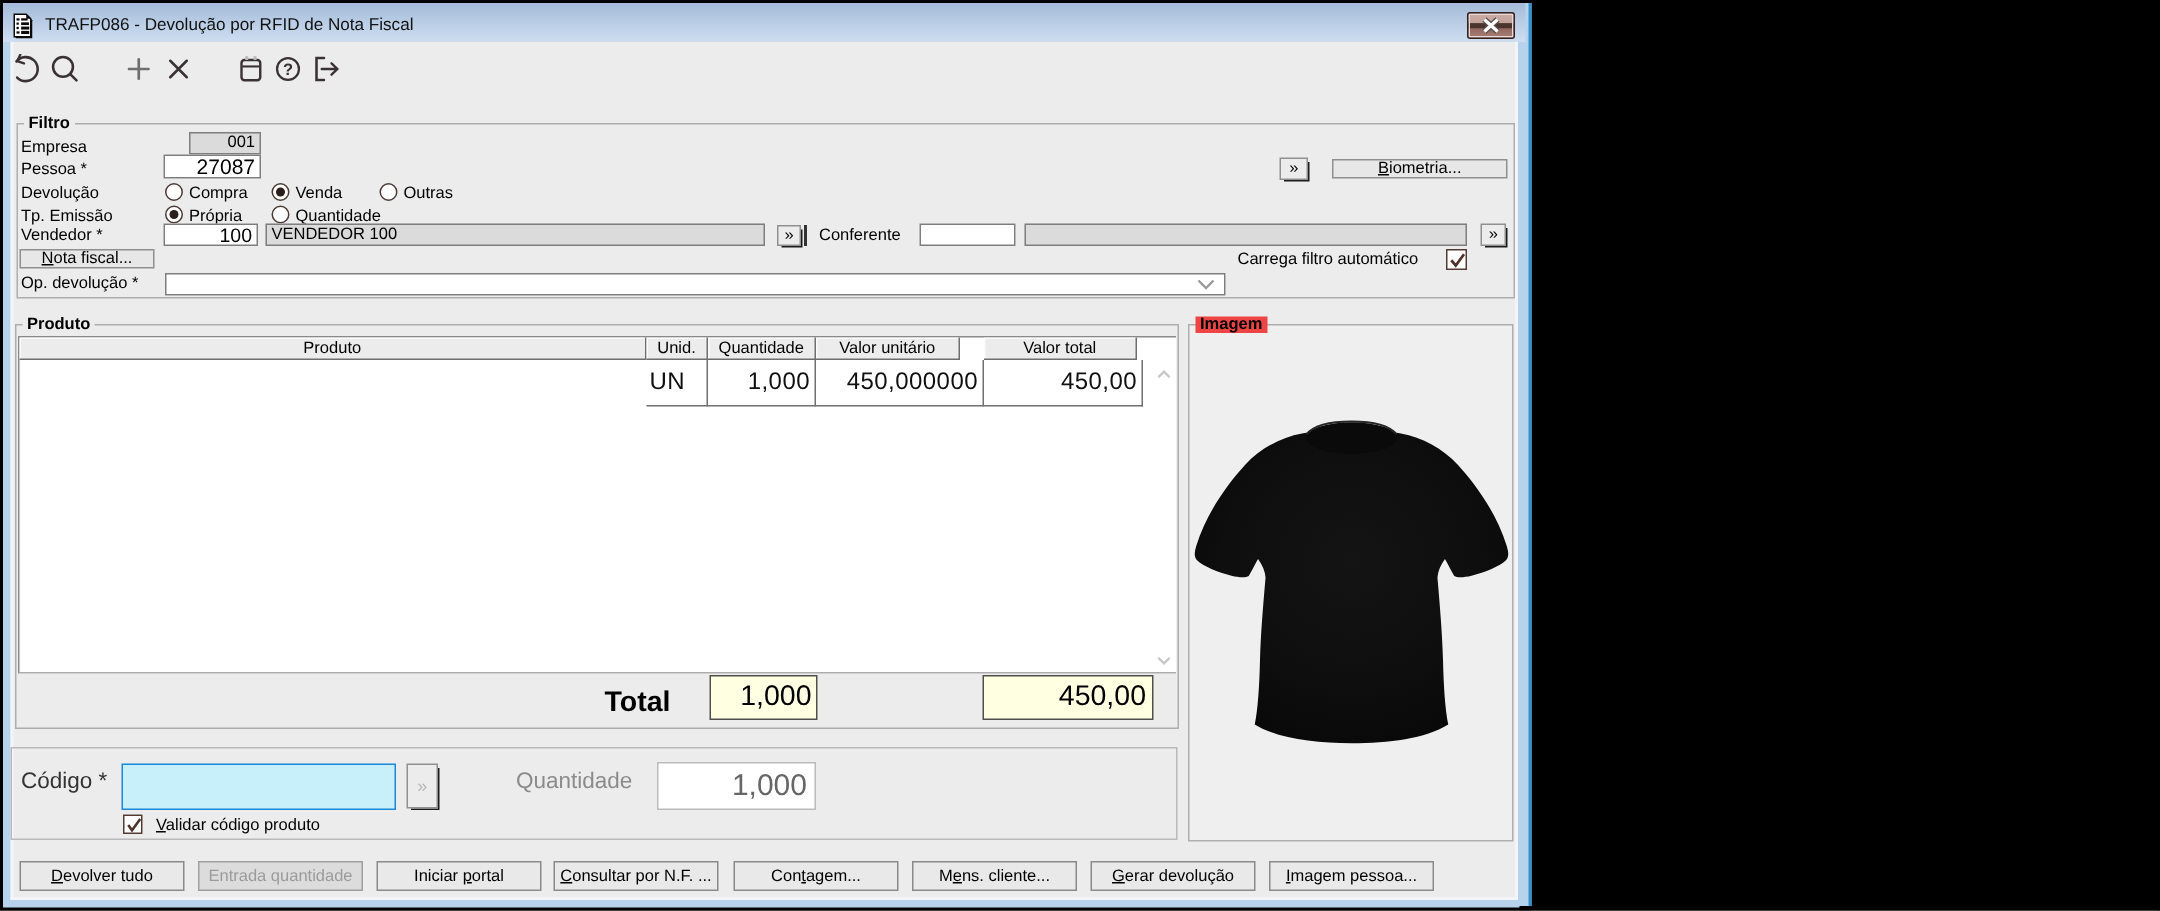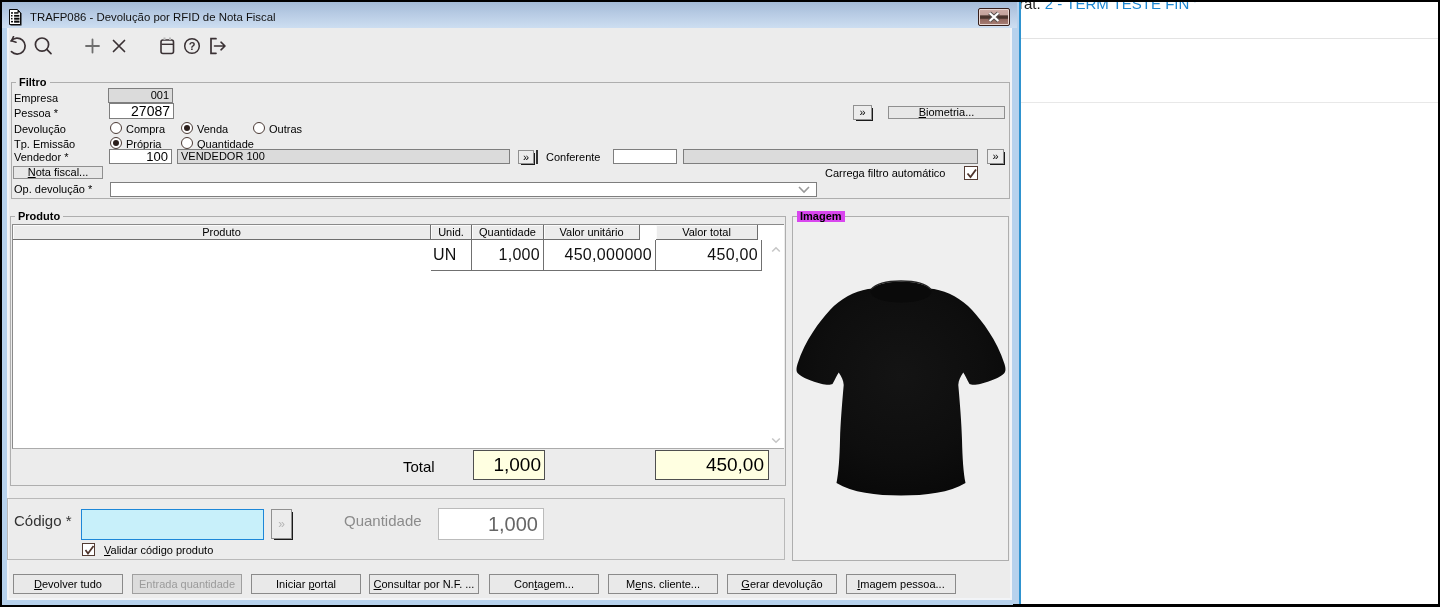--- a/index.html
+++ b/index.html
@@ -126,21 +126,21 @@
     <div class="group" style="left:11px;top:82px;width:999px;height:117px">
       <span class="gtitle">Filtro</span>
     </div>
     <div class="lbl" style="left:14px;top:92px">Empresa</div>
     <div class="lbl" style="left:14px;top:107px">Pessoa *</div>
     <div class="lbl" style="left:14px;top:123px">Devolução</div>
     <div class="lbl" style="left:14px;top:138px">Tp. Emissão</div>
     <div class="lbl" style="left:14px;top:151px">Vendedor *</div>
     <div class="lbl" style="left:14px;top:183px">Op. devolução *</div>
 
-    <div class="field ro num" style="left:108px;top:88px;width:65px;height:15px;line-height:13px;padding-right:3px">001</div>
+    <div class="field ro num" style="left:126px;top:88px;width:48px;height:15px;line-height:13px;padding-right:3px">001</div>
     <div class="field num" style="left:109px;top:103px;width:65px;height:16px;line-height:14px;padding-right:3px;font-size:14px">27087</div>
     <div class="sbtn" style="left:853px;top:105px;width:19px;height:15px;font-size:11px;line-height:13px">»</div>
     <div class="btn" style="left:888px;top:106px;width:117px;height:13px;line-height:11px"><u>B</u>iometria...</div>
 
     <div class="radio" style="left:110px;top:122px"></div>
     <div class="lbl" style="left:126px;top:123px">Compra</div>
     <div class="radio sel" style="left:181px;top:122px"></div>
     <div class="lbl" style="left:197px;top:123px">Venda</div>
     <div class="radio" style="left:253px;top:122px"></div>
     <div class="lbl" style="left:269px;top:123px">Outras</div>
@@ -185,26 +185,26 @@
       <div class="td num" style="left:459px;width:72px;padding-right:3px">1,000</div>
       <div class="td num" style="left:531px;width:112px;padding-right:3px">450,000000</div>
       <div class="td num" style="left:643px;width:106px;padding-right:3px">450,00</div>
       <svg class="abs" style="left:758px;top:21px" width="10" height="7" viewBox="0 0 10 7">
           <path d="M1.2 5.5 L5 1.8 L8.8 5.5" stroke="#c6c6c6" stroke-width="1.6" fill="none"></path>
         </svg>
       <svg class="abs" style="left:758px;top:212px" width="10" height="7" viewBox="0 0 10 7">
           <path d="M1.2 1.5 L5 5.2 L8.8 1.5" stroke="#c6c6c6" stroke-width="1.6" fill="none"></path>
         </svg>
     </div>
-    <div class="abs" style="left:403px;top:458px;font-size:15px;font-weight:normal;color:#000">Total</div>
+    <div class="abs" style="left:403px;top:458px;font-size:19px;font-weight:bold;color:#000">Total</div>
     <div class="totbox" style="left:473px;top:450px;width:72px;height:30px;line-height:28px;padding-right:3px">1,000</div>
     <div class="totbox" style="left:655px;top:450px;width:114px;height:30px;line-height:28px;padding-right:4px">450,00</div>
 
     <div class="group" style="left:792px;top:216px;width:217px;height:345px;background:#efefef">
-      <span class="gtitle" style="background:#d946ef">Imagem</span>
+      <span class="gtitle" style="background:#ef4444">Imagem</span>
     </div>
     <svg class="abs" id="tshirt" style="left:794px;top:280px" width="214" height="222" viewBox="0 0 214 222">
         <defs>
           <radialGradient id="gt" cx="50%" cy="42%" r="72%">
       <stop offset="0%" stop-color="#141414"></stop>
             <stop offset="55%" stop-color="#0e0e0e"></stop>
             <stop offset="100%" stop-color="#060606"></stop>
       </radialGradient>
         </defs>
       <path d="M74 9 C60 11.5 46 19 36 30 C26 41 11 60 3.5 84 C2 89 2.2 91.5 4 93.5 C8 97.5 18 101.5 27 103.8 C32 105 36.5 105.2 38.5 104 C41 99.5 43 95.5 44.7 92.6 C47.5 96.5 49.4 100.5 49.7 105 C48 125 46.5 142 46 160 C45.6 177 44.6 193 42.5 203 C58 212.5 82 215.5 107 215.5 C132 215.5 156 212.5 171.5 203 C169.4 193 168.4 177 168 160 C167.5 142 166 125 164.3 105 C164.6 100.5 166.5 96.5 169.3 92.6 C171 95.5 173 99.5 175.5 104 C177.5 105.2 182 105 187 103.8 C196 101.5 206 97.5 210 93.5 C211.8 91.5 212 89 210.5 84 C203 60 188 41 178 30 C168 19 154 11.5 140 9 C136 8.3 133 8 130 7.9 C127 15.5 118 20 107 20 C96 20 87 15.5 84 7.9 C81 8 78 8.3 74 9 Z" fill="url(#gt)"></path>
@@ -228,22 +228,17 @@
     <div class="bbtn" style="left:13px"><u>D</u>evolver tudo</div>
     <div class="bbtn" style="left:132px;color:#9b9b9b;background:#dcdcdc;border-color:#9f9f9f">Entrada quantidade</div>
     <div class="bbtn" style="left:251px">Iniciar <u>p</u>ortal</div>
     <div class="bbtn" style="left:369px"><u>C</u>onsultar por N.F. ...</div>
     <div class="bbtn" style="left:489px">Con<u>t</u>agem...</div>
     <div class="bbtn" style="left:608px">M<u>e</u>ns. cliente...</div>
     <div class="bbtn" style="left:727px"><u>G</u>erar devolução</div>
     <div class="bbtn" style="left:846px"><u>I</u>magem pessoa...</div>
   </div>
 
-  <div class="abs" id="rpanel">
-    <div id="rtext">rat. <span class="blue">2 - TERM TESTE FIN '</span></div>
-    <div class="rline" style="top:38px"></div>
-    <div class="rline" style="top:102px;background:#e8e8e8"></div>
-  </div>
 
   <div class="blk" style="left:1013px;top:0;width:427px;height:2px"></div>
   <div class="blk" style="left:1438px;top:0;width:2px;height:607px"></div>
   <div class="blk" style="left:1013px;top:604px;width:427px;height:3px"></div>
 </div>
 
 </body></html>

